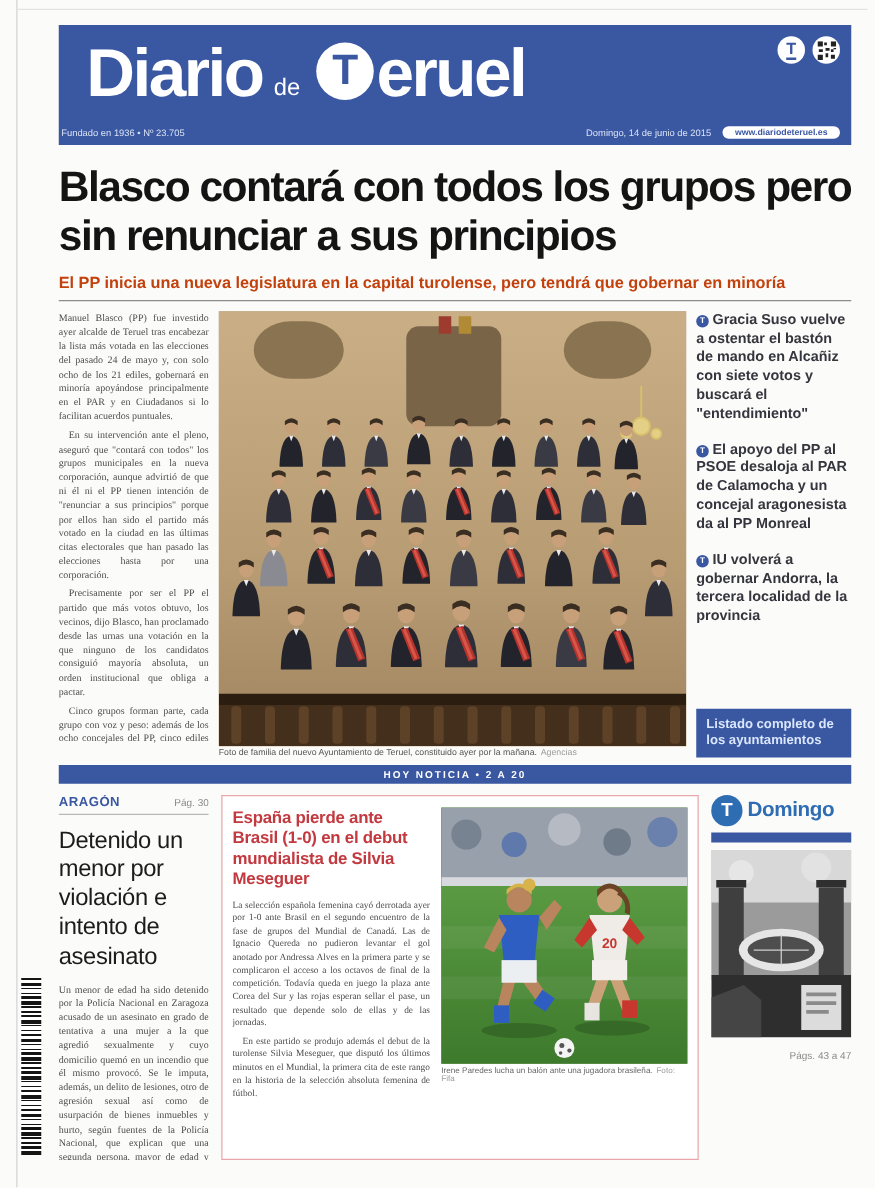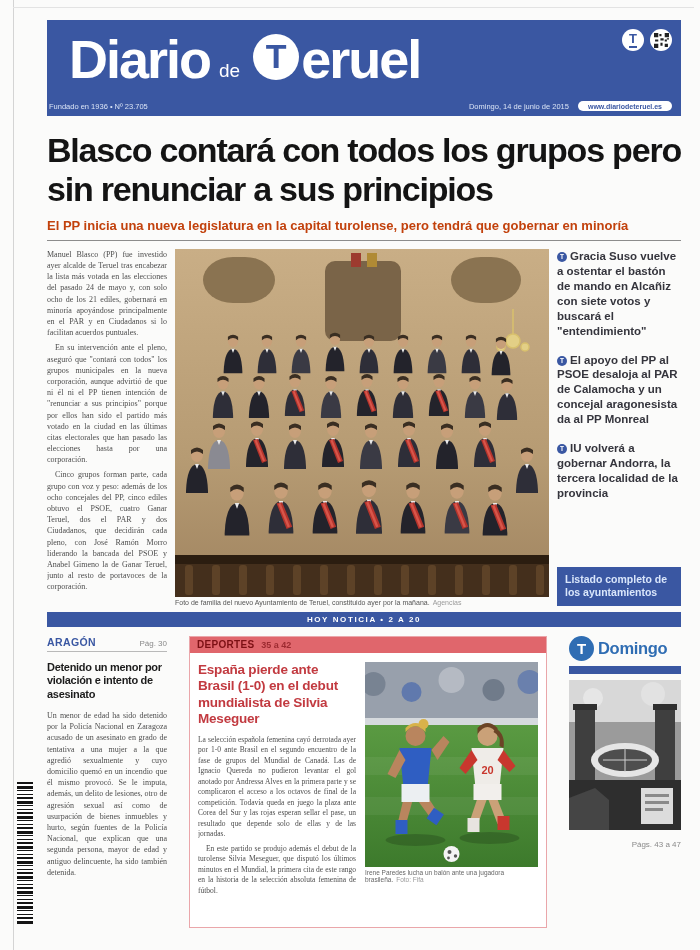--- a/index.html
+++ b/index.html
@@ -37,26 +37,26 @@
   .caption{font-size:7px;color:#555;margin-top:2px}
   .credit{color:#9a9a9a;margin-left:3px}
   .col-right{width:124px;flex:none;display:flex;flex-direction:column}
   .bullet{font-size:11.5px;line-height:1.3;color:#35353d;font-weight:600;margin-bottom:14px}
   .bullet .dot{display:inline-flex;width:10px;height:10px;border-radius:50%;background:#3a57a2;color:#fff;font-size:6.5px;font-weight:800;align-items:center;justify-content:center;margin-right:3px;vertical-align:1px}
   .listado-box{margin-top:auto;background:#3a57a2;color:#d9e6fb;font-size:10.5px;font-weight:700;padding:6px 8px;line-height:1.3;cursor:pointer}
 
   .hoy-bar{margin-top:6px;background:#3a57a2;color:#fff;font-size:8px;font-weight:700;letter-spacing:1.6px;text-align:center;padding:3px 0}
 
   
-  .bottom{display:flex;gap:22px;margin-top:9px;align-items:stretch;height:292px}
+  .bottom{display:flex;gap:10px;margin-top:9px;align-items:stretch;height:292px}
   .b-left{width:120px;flex:none;overflow:hidden}
   .sec-row{display:flex;justify-content:space-between;align-items:baseline;border-bottom:1px solid #b9b9b9;padding-bottom:3px}
   .sec-name{color:#3a57a2;font-weight:800;font-size:10.5px;letter-spacing:.4px}
   .page-ref{color:#8a8a8a;font-size:8px}
-  .aragon-headline{font-size:11px;font-weight:700;color:#1c1c1c;line-height:1.22;margin-top:9px;letter-spacing:-.3px}
+  .aragon-headline{font-size:19px;font-weight:400;color:#1c1c1c;line-height:1.22;margin-top:9px;letter-spacing:-.3px}
   .b-left .body-text{margin-top:9px}
 
   .deportes{flex:1;min-width:0;border:1px solid #eaa6aa;display:flex;flex-direction:column;background:#fff}
   .dep-bar{background:#e0666c;padding:2.5px 7px;font-size:10px}
   .dep-name{color:#7c1014;font-weight:800;letter-spacing:.3px}
   .dep-pages{color:#9c2a30;font-weight:600;margin-left:4px;font-size:9px}
   .dep-body{display:flex;gap:9px;padding:9px 8px 6px}
   .dep-text{width:158px;flex:none;overflow:hidden}
   .dep-headline{color:#c23a40;font-size:13.5px;font-weight:800;line-height:1.22;letter-spacing:-.2px}
   .dep-text .body-text{margin-top:7px}
@@ -114,20 +114,21 @@
     </div>
   </div>
 
   <div class="headline">Blasco contará con todos los grupos pero sin renunciar a sus principios</div>
   <div class="subhead">El PP inicia una nueva legislatura en la capital turolense, pero tendrá que gobernar en minoría</div>
 
   <div class="story">
     <div class="col-left body-text">
       <p>Manuel Blasco (PP) fue investido ayer alcalde de Teruel tras encabezar la lista más votada en las elecciones del pasado 24 de mayo y, con solo ocho de los 21 ediles, gobernará en minoría apoyándose principalmente en el PAR y en Ciudadanos si lo facilitan acuerdos puntuales.</p>
       <p>En su intervención ante el pleno, aseguró que "contará con todos" los grupos municipales en la nueva corporación, aunque advirtió de que ni él ni el PP tienen intención de "renunciar a sus principios" porque por ellos han sido el partido más votado en la ciudad en las últimas citas electorales que han pasado las elecciones hasta por una corporación.</p>
+      <p>Precisamente por ser el PP el partido que más votos obtuvo, los vecinos, dijo Blasco, han proclamado desde las urnas una votación en la que ninguno de los candidatos consiguió mayoría absoluta, un orden institucional que obliga a pactar.</p>
       <p>Cinco grupos forman parte, cada grupo con voz y peso: además de los ocho concejales del PP, cinco ediles obtuvo el PSOE, cuatro Ganar Teruel, dos el PAR y dos Ciudadanos, que decidirán cada pleno, con José Ramón Morro liderando la bancada del PSOE y Anabel Gimeno la de Ganar Teruel, junto al resto de portavoces de la corporación.</p>
     </div>
 
     <div class="col-photo">
       <div class="photo-frame">
         <svg viewBox="0 0 374 348" width="374" height="348" aria-hidden="true">
           <defs>
             <linearGradient id="wall" x1="0" y1="0" x2="0" y2="1">
               <stop offset="0" stop-color="#c9ae86"></stop>
                 <stop offset="0.6" stop-color="#b69b73"></stop>
@@ -254,24 +255,20 @@
         <span class="sec-name">ARAGÓN</span>
         <span class="page-ref">Pág. 30</span>
       </div>
       <div class="aragon-headline">Detenido un menor por violación e intento de asesinato</div>
       <div class="body-text">
         <p>Un menor de edad ha sido detenido por la Policía Nacional en Zaragoza acusado de un asesinato en grado de tentativa a una mujer a la que agredió sexualmente y cuyo domicilio quemó en un incendio que él mismo provocó. Se le imputa, además, un delito de lesiones, otro de agresión sexual así como de usurpación de bienes inmuebles y hurto, según fuentes de la Policía Nacional, que explican que una segunda persona, mayor de edad y antiguo delincuente, ha sido también detenida.</p>
       </div>
     </div>
 
     <div class="deportes">
-      <div class="dep-bar">
-        <span class="dep-name">DEPORTES</span>
-        <span class="dep-pages">35 a 42</span>
-      </div>
       <div class="dep-body">
         <div class="dep-text">
           <div class="dep-headline">España pierde ante Brasil (1-0) en el debut mundialista de Silvia Meseguer</div>
           <div class="body-text">
             <p>La selección española femenina cayó derrotada ayer por 1-0 ante Brasil en el segundo encuentro de la fase de grupos del Mundial de Canadá. Las de Ignacio Quereda no pudieron levantar el gol anotado por Andressa Alves en la primera parte y se complicaron el acceso a los octavos de final de la competición. Todavía queda en juego la plaza ante Corea del Sur y las rojas esperan sellar el pase, un resultado que depende solo de ellas y de las jornadas.</p>
             <p>En este partido se produjo además el debut de la turolense Silvia Meseguer, que disputó los últimos minutos en el Mundial, la primera cita de este rango en la historia de la selección absoluta femenina de fútbol.</p>
           </div>
         </div>
         <div class="dep-photo-wrap">
           <div class="dep-photo">

